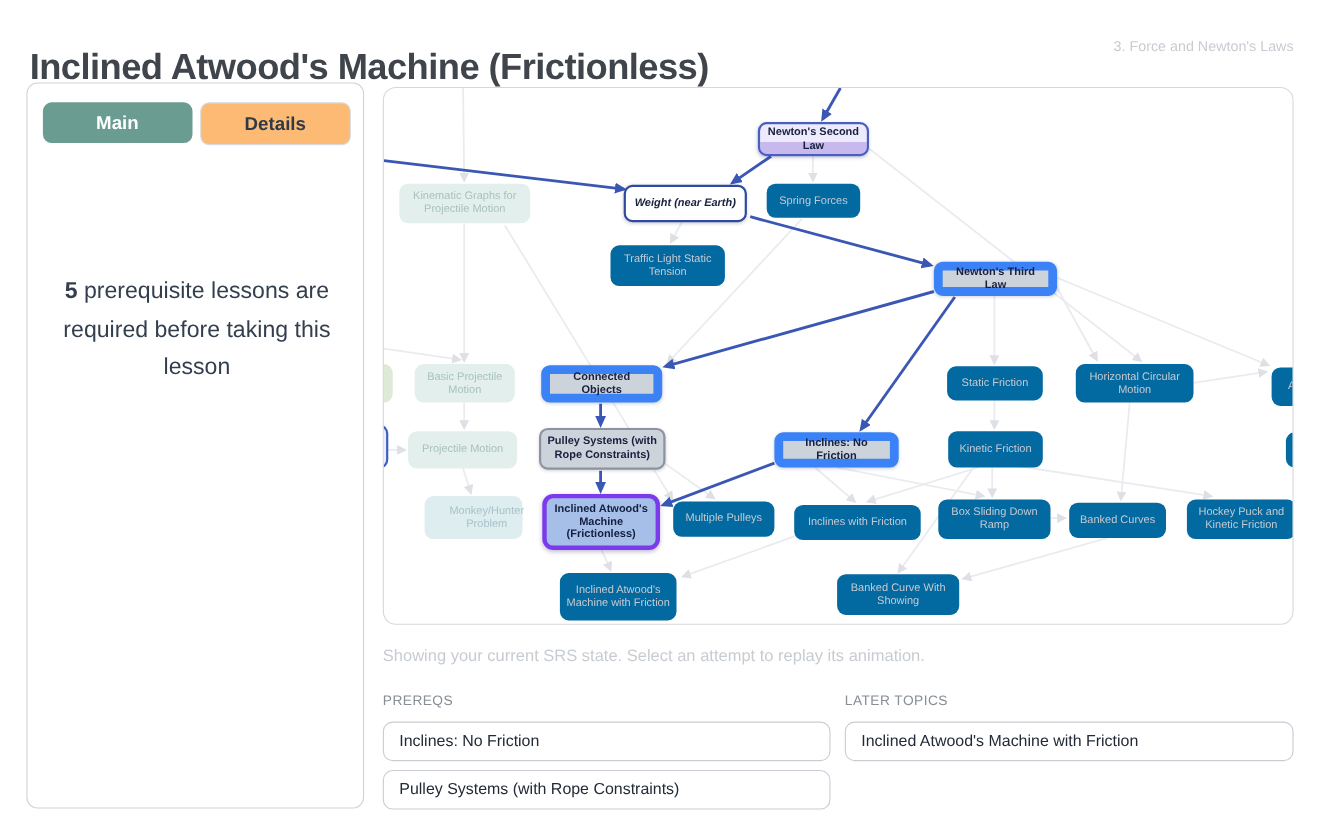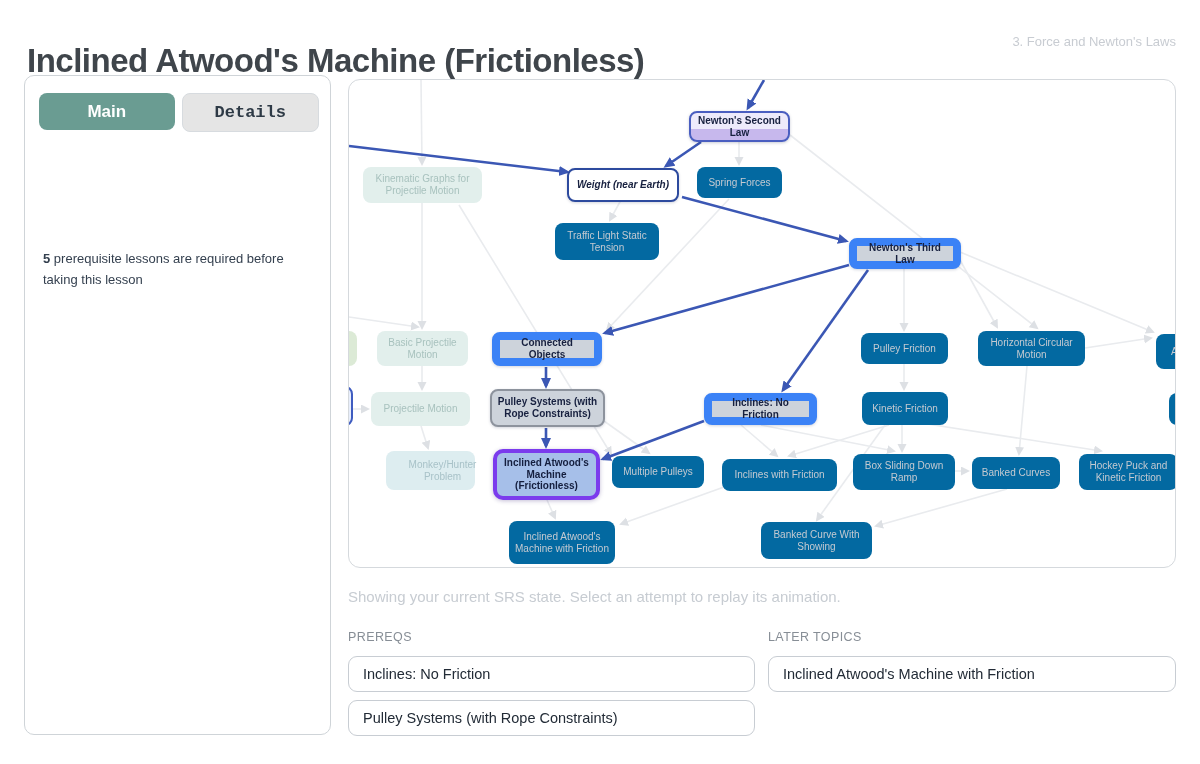--- a/index.html
+++ b/index.html
@@ -9,24 +9,24 @@
   #page-title{position:absolute;left:27px;top:20px;font-size:33px;font-weight:bold;color:#3f454b;letter-spacing:-0.5px;}
   #unit-label{position:absolute;right:24px;top:34px;font-size:13px;color:#c8ccd2;}
 
   
   #sidebar{position:absolute;left:24px;top:75px;width:307px;height:660px;background:#fff;
            border:1px solid #cfd4d8;border-radius:10px;box-sizing:border-box;}
   #tabs{position:absolute;left:14px;top:17px;width:280px;display:flex;gap:7px;}
   .tab{flex:1;height:37px;border-radius:8px;border:1px solid transparent;display:flex;align-items:center;justify-content:center;
        font-size:17px;font-weight:bold;cursor:pointer;font-family:"Liberation Sans",sans-serif;}
   .tab.active{color:#fff;border:none;}
-  .tab.inactive{background:#e5e5e5;border:1px solid #d7dbdf;color:#2e3a46;font-family:Liberation Mono, monospace;}
+  .tab.inactive{background:#fdba74;border:1px solid #d7dbdf;color:#2e3a46;}
   #locked-banner{position:absolute;left:14px;top:73px;width:280px;height:79px;background:#c3c7cc;border-radius:14px;
                  display:flex;align-items:center;justify-content:center;font-size:20px;font-weight:bold;color:#84898f;}
-  #prereq-note{position:absolute;left:18px;top:172px;width:272px;text-align:left;font-size:13px;color:#333f4e;line-height:1.65;}
+  #prereq-note{position:absolute;left:18px;top:172px;width:272px;text-align:center;font-size:21px;color:#333f4e;line-height:1.65;}
   #prereq-note b{font-weight:bold;}
 
   
   #graph-panel{position:absolute;left:348px;top:79px;width:828px;height:489px;background:#fff;
                border:1px solid #d5d9dd;border-radius:12px;box-sizing:border-box;overflow:hidden;}
   #graph-edges{position:absolute;left:0;top:0;width:828px;height:489px;}
   .edge-faded{stroke:#e9ebee;stroke-width:1.6;fill:none;}
   .edge-blue{stroke:#3b57b4;stroke-width:2.6;fill:none;}
 
   .node{position:absolute;display:flex;align-items:center;justify-content:center;text-align:center;
@@ -127,21 +127,21 @@
         <div class="node n-gray-blue" style="left: 143px; top: 252px; width: 110px; height: 34px;">Connected Objects</div>
         <div class="node n-gray" style="left: 141px; top: 309px; width: 115px; height: 38px;">Pulley Systems (with Rope Constraints)</div>
         <div class="node n-gray-blue" style="left: 355px; top: 313px; width: 113px; height: 32px;">Inclines: No Friction</div>
         <div class="node n-current" style="left: 144px; top: 369px; width: 107px; height: 51px;">Inclined Atwood's Machine (Frictionless)</div>
         <div class="node n-faded-teal" style="left: 14px; top: 87px; width: 119px; height: 36px;">Kinematic Graphs for Projectile Motion</div>
         <div class="node n-faded" style="left: 348px; top: 87px; width: 85px; height: 31px;">Spring Forces</div>
         <div class="node n-faded" style="left: 206px; top: 143px; width: 104px; height: 37px;">Traffic Light Static Tension</div>
         <div class="node n-faded-teal" style="left: 28px; top: 251px; width: 91px; height: 35px;">Basic Projectile Motion</div>
         <div class="node n-faded-teal" style="left: 22px; top: 312px; width: 99px; height: 34px;">Projectile Motion</div>
         <div class="node n-faded-teal2" style="left: 37px; top: 371px; width: 89px; height: 39px;">Monkey/Hunter Problem</div>
-        <div class="node n-faded" style="left: 512px; top: 253px; width: 87px; height: 31px;">Pulley Friction</div>
+        <div class="node n-faded" style="left: 512px; top: 253px; width: 87px; height: 31px;">Static Friction</div>
         <div class="node n-faded" style="left: 629px; top: 251px; width: 107px; height: 35px;">Horizontal Circular Motion</div>
         <div class="node n-faded" style="left: 513px; top: 312px; width: 86px; height: 33px;">Kinetic Friction</div>
         <div class="node n-faded" style="left: 263px; top: 376px; width: 92px; height: 32px;">Multiple Pulleys</div>
         <div class="node n-faded" style="left: 373px; top: 379px; width: 115px; height: 32px;">Inclines with Friction</div>
         <div class="node n-faded" style="left: 504px; top: 374px; width: 102px; height: 36px;">Box Sliding Down Ramp</div>
         <div class="node n-faded" style="left: 623px; top: 377px; width: 88px; height: 32px;">Banked Curves</div>
         <div class="node n-faded" style="left: 730px; top: 374px; width: 99px; height: 36px;">Hockey Puck and Kinetic Friction</div>
         <div class="node n-faded" style="left: 160px; top: 441px; width: 106px; height: 43px;">Inclined Atwood's Machine with Friction</div>
         <div class="node n-faded" style="left: 412px; top: 442px; width: 111px; height: 37px;">Banked Curve With Showing</div>
         <div class="node n-clip-green" style="left: -9px; top: 251px; width: 17px; height: 35px;"></div>

